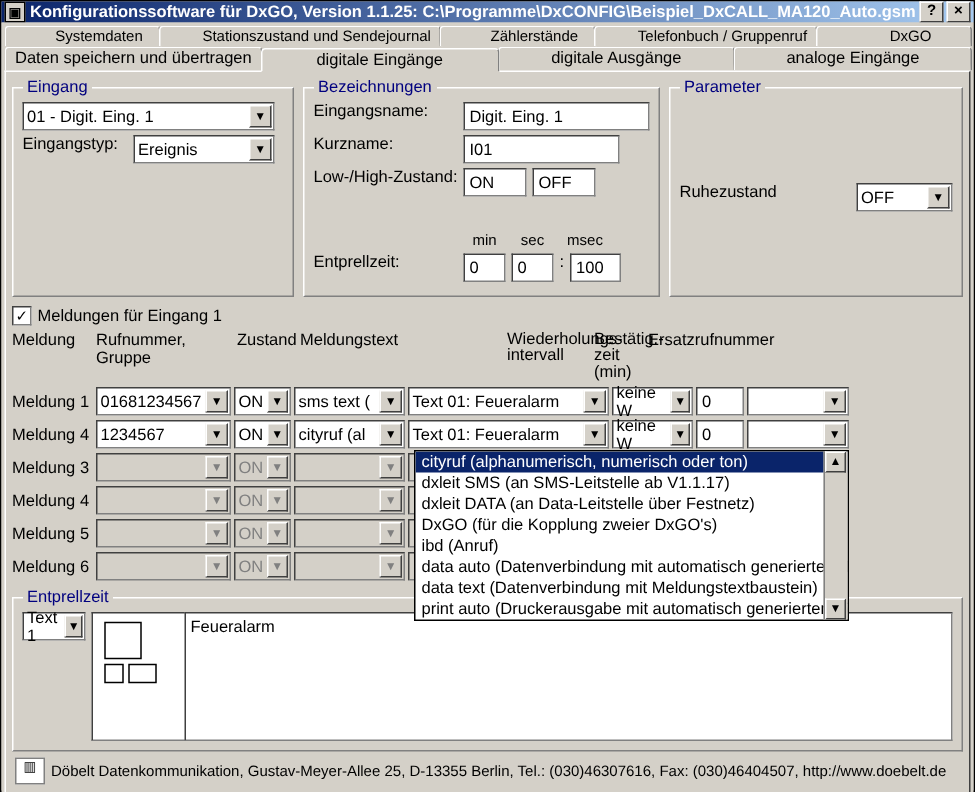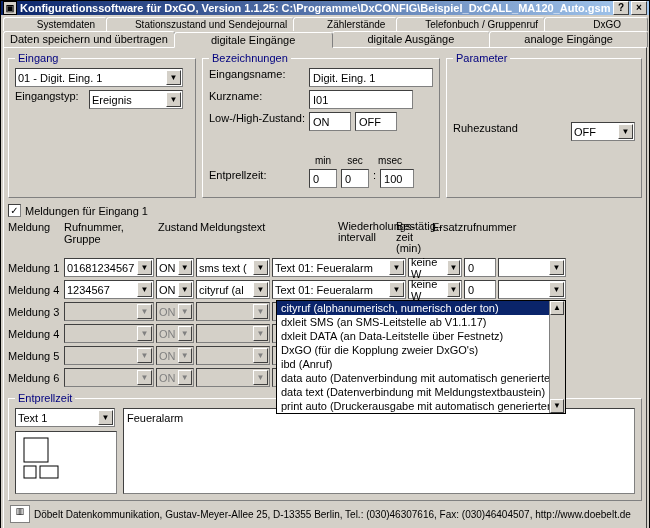--- a/index.html
+++ b/index.html
@@ -85,21 +85,21 @@
     background:#fff; border:1px solid #000;
     font-size:11px;
   }
   .dropdown .ddlist { max-height:120px; overflow:hidden;}
   .dropdown .opt { padding:1px 4px; white-space:nowrap; overflow:hidden;}
   .dropdown .opt.sel { background:#0a246a; color:#fff;}
   .dropdown .scroll { position:absolute; right:0; top:0; bottom:0; width:16px; background:#d4d0c8; border-left:1px solid #808080;}
   .dropdown .sbtn { width:14px; height:14px; background:#d4d0c8; border:1px solid #fff; border-right-color:#404040; border-bottom-color:#404040; position:absolute; left:0; font-size:8px; text-align:center; line-height:12px;}
   fieldset.texte { flex:1;}
   .texte-inner { display:flex; gap:6px; height:86px;}
-  .texte-left { width:102px; display:flex; flex-direction:column; gap:4px;}
+  .texte-left { width:102px; display:flex; flex-direction:row; gap:4px;}
   .preview { flex:1; border:1px solid #808080; border-top-color:#404040; border-left-color:#404040; background:#fff; padding:4px; font-size:12px;}
   textarea.msg { flex:1; border:1px solid #808080; border-top-color:#404040; border-left-color:#404040; background:#fff; font-size:11px; padding:3px; resize:none; font-family:inherit;}
   .footer { display:flex; align-items:center; gap:4px; padding:2px; font-size:10px;}
   .footer .flogo { width:20px; height:18px; border:1px solid #808080; background:#fff; font-size:9px; text-align:center;}
   .footer .ftxt { flex:1; white-space:nowrap; overflow:hidden;}
   .btnbar { display:flex; justify-content:flex-end; gap:6px; padding:3px 6px;}
   button.win {
     min-width:72px; height:22px;
     border:1px solid #404040; border-top-color:#fff; border-left-color:#fff;
     background:#d4d0c8; font-size:11px; font-family:inherit;

